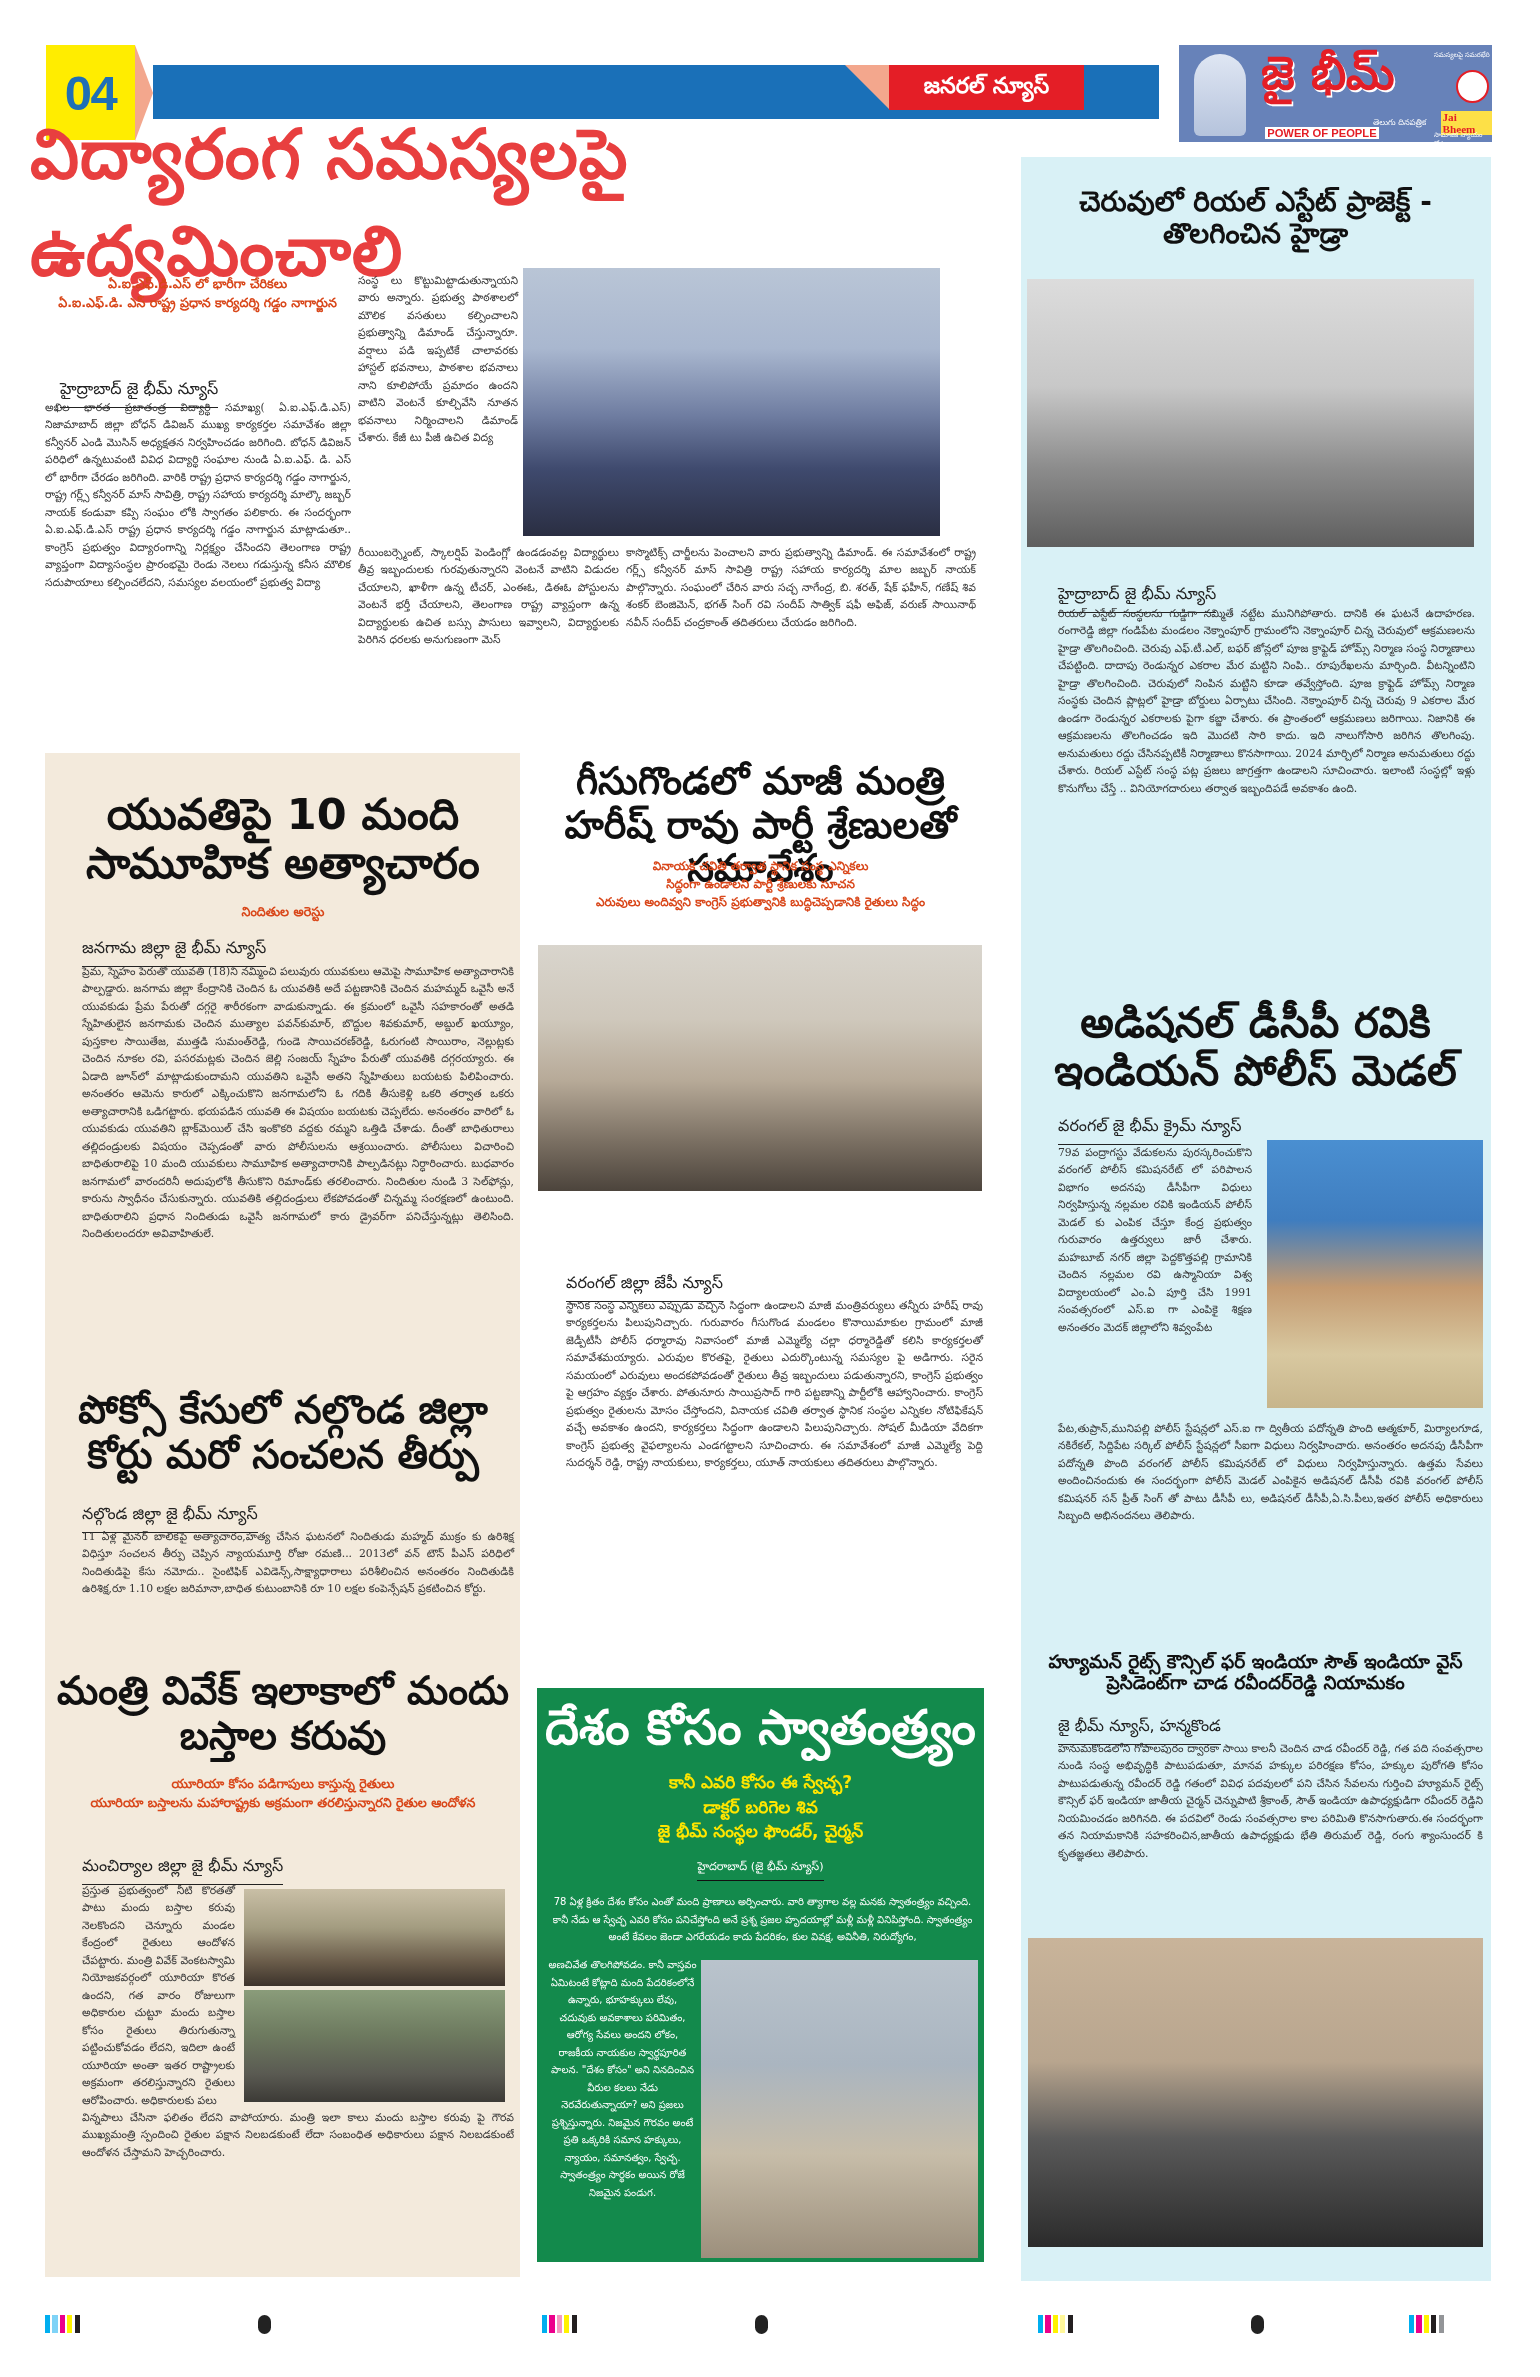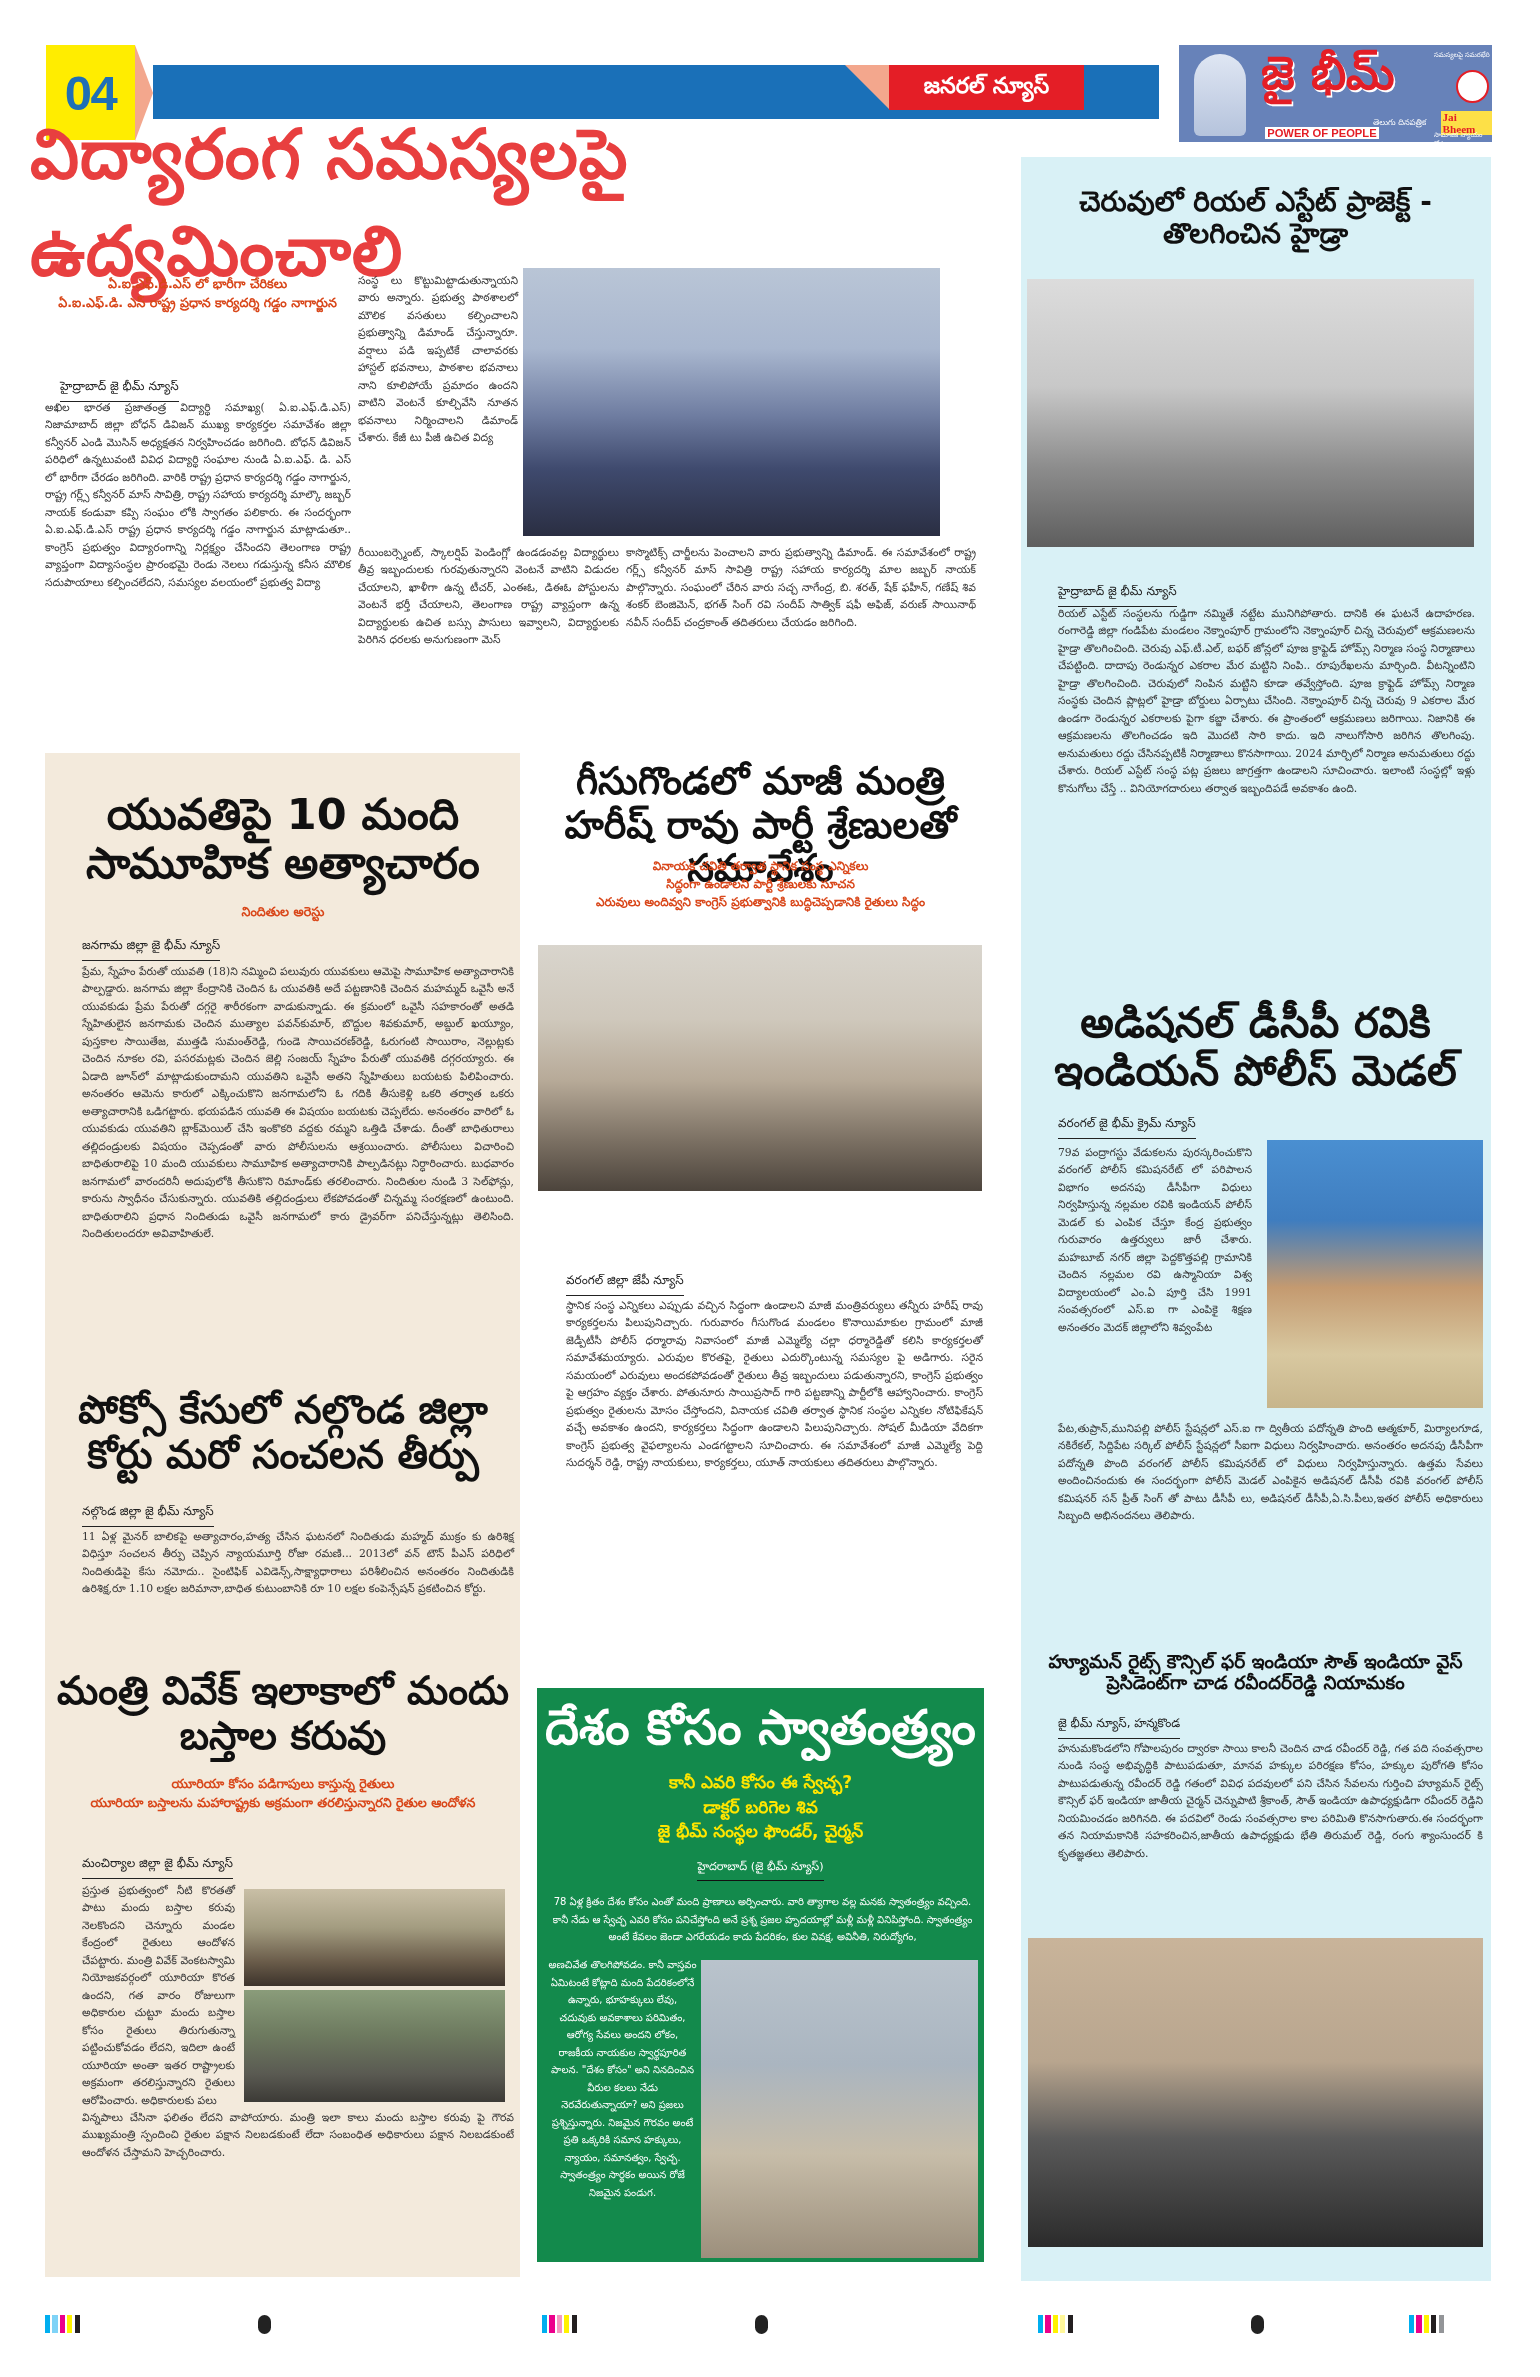--- a/index.html
+++ b/index.html
@@ -27,21 +27,21 @@
   .logo-sub { position: absolute; left: 194px; top: 72px; color: #fff; font-size: 8.2px; }
   .logo-tagline { position: absolute; left: 86px; top: 82px; color: #e41e26; font-family: "Liberation Sans", sans-serif; font-weight: bold; font-size: 11.2px; background: #fff; padding: 0 2.2px; }
   .logo-emblem { position: absolute; left: 277px; top: 25px; width: 33px; height: 33px; border-radius: 50%; background: #fff; border: 2.2px solid #e41e26; }
   .logo-en { position: absolute; left: 262px; top: 66px; color: #e41e26; font-family: "Liberation Serif", serif; font-weight: bold; font-size: 11.2px; background: #fde047; padding: 0 1.5px; }
   .logo-small1 { position: absolute; left: 255px; top: 6px; color: #fff; font-size: 6.7px; }
   .logo-small2 { position: absolute; left: 255px; top: 86px; color: #fff; font-size: 6.7px; }
 
   
   .headline { font-weight: bold; line-height: 1.15; text-align: center; color: #111; }
   .kicker { color: #d9471a; font-weight: bold; text-align: center; line-height: 1.5; }
-  .dateline { font-size: 12px; border-bottom: 1.5px solid #222; display: inline-block; padding-bottom: 4.5px; margin: 6px 0 4.5px; text-align: center; }
+  .dateline { font-size: 16px; border-bottom: 1.5px solid #222; display: inline-block; padding-bottom: 4.5px; margin: 6px 0 4.5px; text-align: center; }
   .body-text { font-family: "DejaVu Serif", serif; font-size: 10.8px; line-height: 1.62; text-align: justify; color: #333; }
   .photo { position: absolute; overflow: hidden; }
 
   
   .top-headline { position: absolute; left: 30px; top: 160px; width: 969px; height: 101px; color: #e83f3f;
     font-size: 69px; font-weight: bold; display: flex; align-items: center; justify-content: center; letter-spacing: 0.7px; }
   .top-kickers { position: absolute; left: 41px; top: 274px; width: 313px; }
   .top-kickers .kicker { font-size: 12.7px; }
   .top-dateline { position: absolute; left: 60px; top: 373px; }
   .col-a { position: absolute; left: 45px; top: 399px; width: 306px; }

